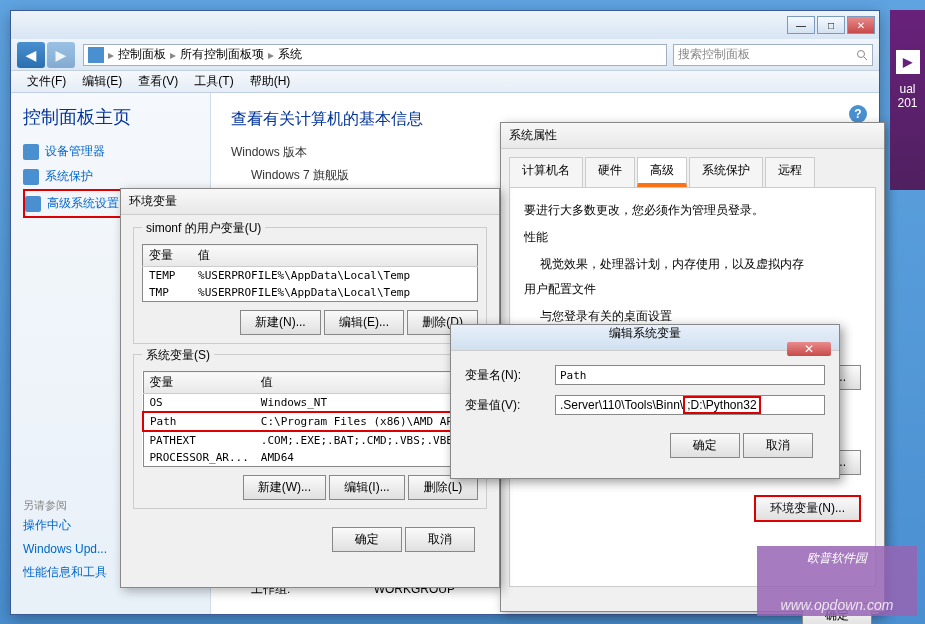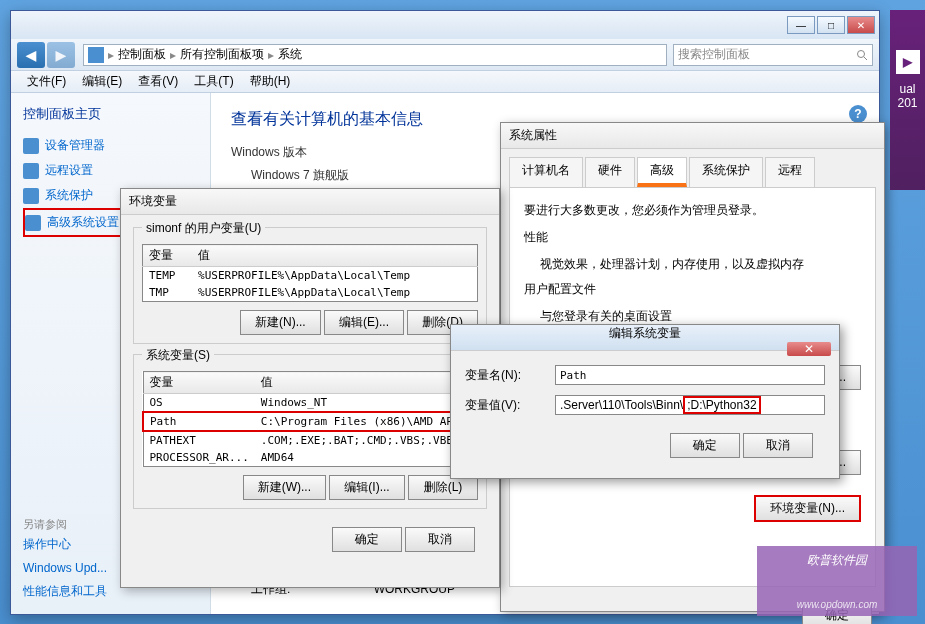--- a/index.html
+++ b/index.html
@@ -18,21 +18,21 @@
     .bc-item { padding: 0 4px; cursor: pointer; }
     .bc-sep { color: #888; }
     .searchbox { width: 200px; height: 22px; background: #fff; border: 1px solid #a0b0c0; padding: 0 4px; color: #888; display: flex; align-items: center; gap: 10px; }
     .searchbox svg { margin-left: auto; }
     
     .menubar { height: 22px; background: linear-gradient(180deg, #f5f8fc, #e5edf6); display: flex; align-items: center; padding: 0 8px; border-bottom: 1px solid #c0d0e0; }
     .menu-item { padding: 0 8px; cursor: pointer; }
     
     .content-area { display: flex; height: calc(100% - 82px); }
     .sidebar { width: 200px; background: linear-gradient(180deg, #f5f8fc, #e8f0f8); border-right: 1px solid #d0dce8; padding: 12px; }
-    .sidebar-title { font-size: 13px; color: #003399; margin-bottom: 10px; }
+    .sidebar-title { font-size: 18px; color: #003399; margin-bottom: 10px; }
     .sidebar-item { display: flex; align-items: center; padding: 4px 0; color: #0066cc; cursor: pointer; }
     .sidebar-item .sb-icon { width: 16px; height: 16px; margin-right: 6px; background: #4a8fd0; border-radius: 2px; }
     .sidebar-item.highlighted { border: 2px solid #d00; }
     .sidebar-section { margin-top: 20px; color: #888; font-size: 11px; }
     
     .main-content { flex: 1; padding: 16px 20px; background: #fff; position: relative; }
     .page-title { font-size: 16px; color: #003399; margin-bottom: 14px; }
     .section-title { font-size: 12px; color: #333; margin: 10px 0 6px; }
     .info-row { padding-left: 20px; color: #333; margin: 4px 0; }
     .help-icon { position: absolute; top: 12px; right: 12px; width: 18px; height: 18px; border-radius: 50%; background: #4a8fd0; color: #fff; display: flex; align-items: center; justify-content: center; font-weight: bold; cursor: pointer; }
@@ -69,21 +69,21 @@
     .editvar .dlg-title { background: linear-gradient(180deg, #e8f0fa, #d0e0f0); flex-direction: column; }
     .ev-close { margin-left: auto; width: 44px; height: 18px; background: linear-gradient(180deg, #e88c8c, #c84a4a); color: #fff; display: flex; align-items: center; justify-content: center; cursor: pointer; border-radius: 2px; }
     .ev-form { padding: 14px; }
     .ev-row { display: flex; align-items: center; margin-bottom: 10px; }
     .ev-row label { width: 90px; }
     .ev-input { flex: 1; height: 20px; border: 1px solid #888; padding: 0 4px; background: #fff; font-family: Consolas, monospace; font-size: 11px; }
     .hl-span { border: 2px solid #d00; padding: 0 2px; }
     
     
     .watermark { position: absolute; bottom: 8px; right: 8px; width: 160px; height: 70px; background: rgba(150, 100, 180, 0.85); color: #fff; display: flex; flex-direction: column; align-items: center; justify-content: center; font-size: 18px; font-style: italic; }
-    .watermark .sub { font-size: 10px; opacity: 0.8; margin-top: 30px; }
+    .watermark .sub { font-size: 14px; opacity: 0.8; margin-top: 30px; }
     
     
     .vs-hint { position: absolute; top: 10px; right: 0; width: 35px; height: 180px; background: linear-gradient(180deg, #68217a, #502060); color: #fff; display: flex; flex-direction: column; align-items: center; padding-top: 40px; }
     .vs-hint .vs-icon { width: 24px; height: 24px; background: #fff; margin-bottom: 8px; text-align:center; color:#68217a; font-weight:bold; line-height:24px;}
   </style>
 </head>
 <body>
 
 <div class="main-window">
   <div class="titlebar">
@@ -117,24 +117,20 @@
     <span class="menu-item">查看(V)</span>
     <span class="menu-item">工具(T)</span>
     <span class="menu-item">帮助(H)</span>
   </div>
   <div class="content-area">
     <div class="sidebar">
       <div class="sidebar-title">控制面板主页</div>
       <div class="sidebar-item">
           <span class="sb-icon"></span>
           <span>设备管理器</span>
-        </div>
-      <div class="sidebar-item">
-          <span class="sb-icon"></span>
-          <span>远程设置</span>
         </div>
       <div class="sidebar-item">
           <span class="sb-icon"></span>
           <span>系统保护</span>
         </div>
       <div class="sidebar-item highlighted">
           <span class="sb-icon"></span>
           <span>高级系统设置</span>
         </div>
       <div class="sidebar-section" style="margin-top:280px">另请参阅</div>

